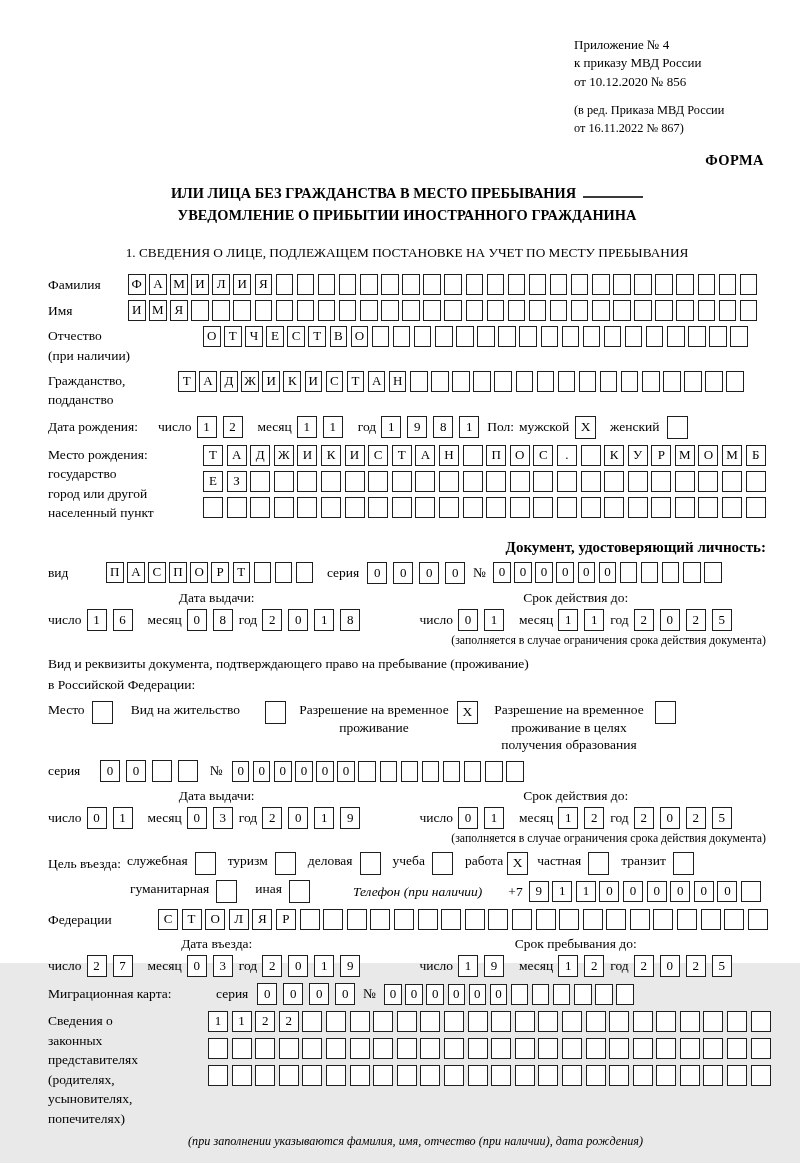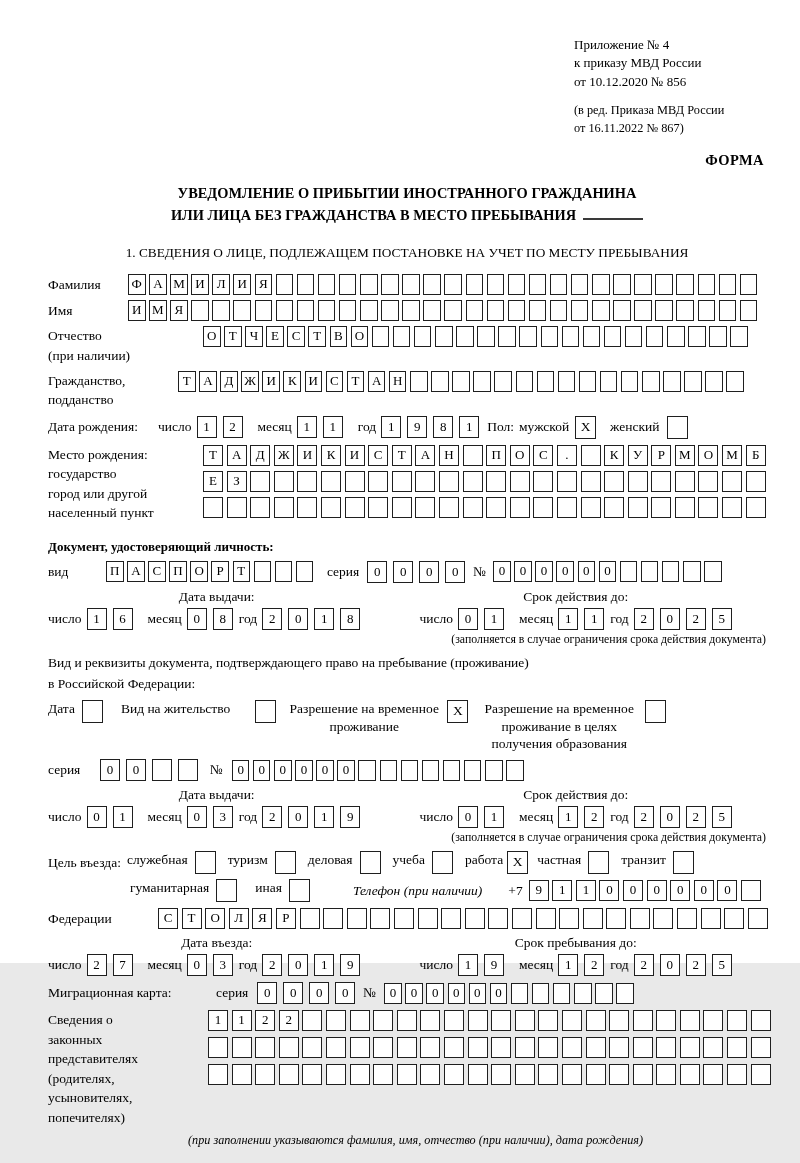--- a/index.html
+++ b/index.html
@@ -41,21 +41,21 @@
   .dg .gap { width: 9px; }
   .twocol { display: flex; margin-bottom: 2px; }
   .col-l { flex: 0 0 47%; } .col-r { flex: 1; }
   .dh { text-align: center; font-size: 13.5px; margin-bottom: 3px; }
   .note { font-size: 11.8px; text-align: right; margin: 1px 0 6px 0; }
 
   
   .opt { display: inline-flex; align-items: flex-start; gap: 7px; margin-right: 12px; }
   .ctr { text-align: center; width: 152px; }
   .mt6 { margin-top: 6px; }
-  .dochead { text-align: left; font-weight: bold; font-size: 13px; margin: 16px 0 6px 0; }
+  .dochead { text-align: right; font-weight: bold; font-size: 15px; margin: 16px 0 6px 0; }
   .intro { font-size: 13.5px; line-height: 1.55; margin: 3px 0 5px 0; }
   .indent2 { padding-left: 82px; }
   .footnote { font-size: 12.2px; padding-left: 140px; margin-top: 2px; font-style: italic; }
 </style>
 </head>
 <body>
 
 <div class="sheet">
 
   <div class="hdr">
@@ -65,22 +65,22 @@
       <div>от 10.12.2020 № 856</div>
       <div class="hdr-sub">
         <div>(в ред. Приказа МВД России</div>
         <div>от 16.11.2022 № 867)</div>
       </div>
     </div>
   </div>
   <div class="forma">ФОРМА</div>
 
   <div class="title">
+    <div><span>ИЛИ ЛИЦА БЕЗ ГРАЖДАНСТВА В МЕСТО ПРЕБЫВАНИЯ</span><span class="blank"></span></div>
     <div>УВЕДОМЛЕНИЕ О ПРИБЫТИИ ИНОСТРАННОГО ГРАЖДАНИНА</div>
-    <div><span>ИЛИ ЛИЦА БЕЗ ГРАЖДАНСТВА В МЕСТО ПРЕБЫВАНИЯ</span><span class="blank"></span></div>
   </div>
 
   <div class="sec">1. СВЕДЕНИЯ О ЛИЦЕ, ПОДЛЕЖАЩЕМ ПОСТАНОВКЕ НА УЧЕТ ПО МЕСТУ ПРЕБЫВАНИЯ</div>
 
   <div class="rowc">
     <span class="lbl w80">Фамилия</span>
     <span class="cells"><span class="cell">Ф</span><span class="cell">А</span><span class="cell">М</span><span class="cell">И</span><span class="cell">Л</span><span class="cell">И</span><span class="cell">Я</span><span class="cell"></span><span class="cell"></span><span class="cell"></span><span class="cell"></span><span class="cell"></span><span class="cell"></span><span class="cell"></span><span class="cell"></span><span class="cell"></span><span class="cell"></span><span class="cell"></span><span class="cell"></span><span class="cell"></span><span class="cell"></span><span class="cell"></span><span class="cell"></span><span class="cell"></span><span class="cell"></span><span class="cell"></span><span class="cell"></span><span class="cell"></span><span class="cell"></span><span class="cell"></span></span>
   </div>
 
   <div class="rowc">
@@ -175,21 +175,21 @@
   </div>
   <div class="note">(заполняется в случае ограничения срока действия документа)</div>
 
   <div class="intro">
     <div>Вид и реквизиты документа, подтверждающего право на пребывание (проживание)</div>
     <div>в Российской Федерации:</div>
   </div>
 
   <div class="row">
     <span class="opt">
-      <span class="lbl">Дата</span>
+      <span class="lbl">Место</span>
       <span class="cb"></span>
     </span>
     <span class="opt" style="margin-left:6px;">
       <span class="lbl">Вид на жительство</span>
       <span class="cb" style="margin-left:18px;"></span>
     </span>
     <span class="opt">
       <span class="lbl ctr">Разрешение на временное проживание</span>
       <span class="cb">X</span>
     </span>

